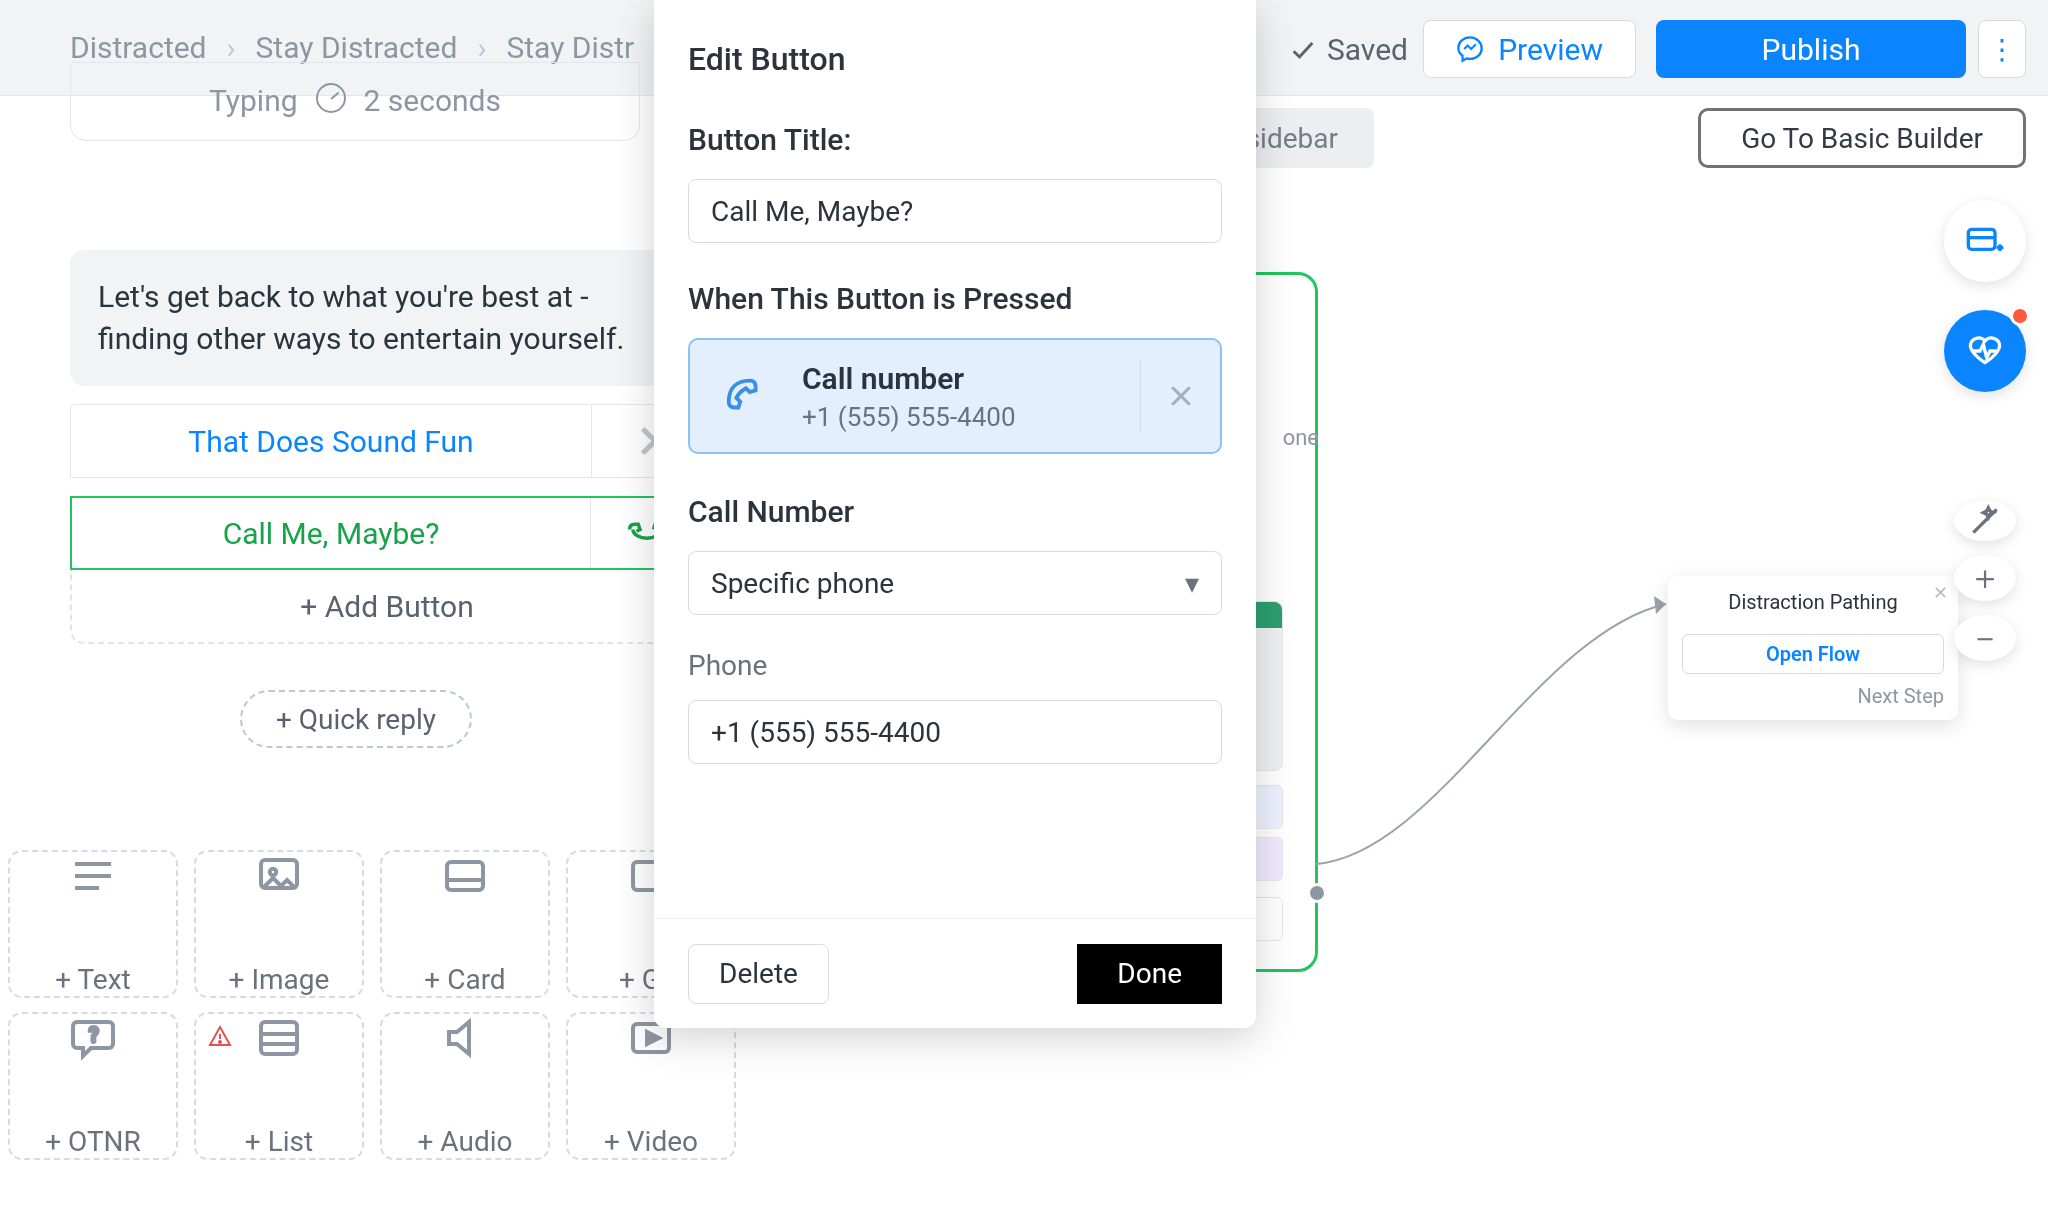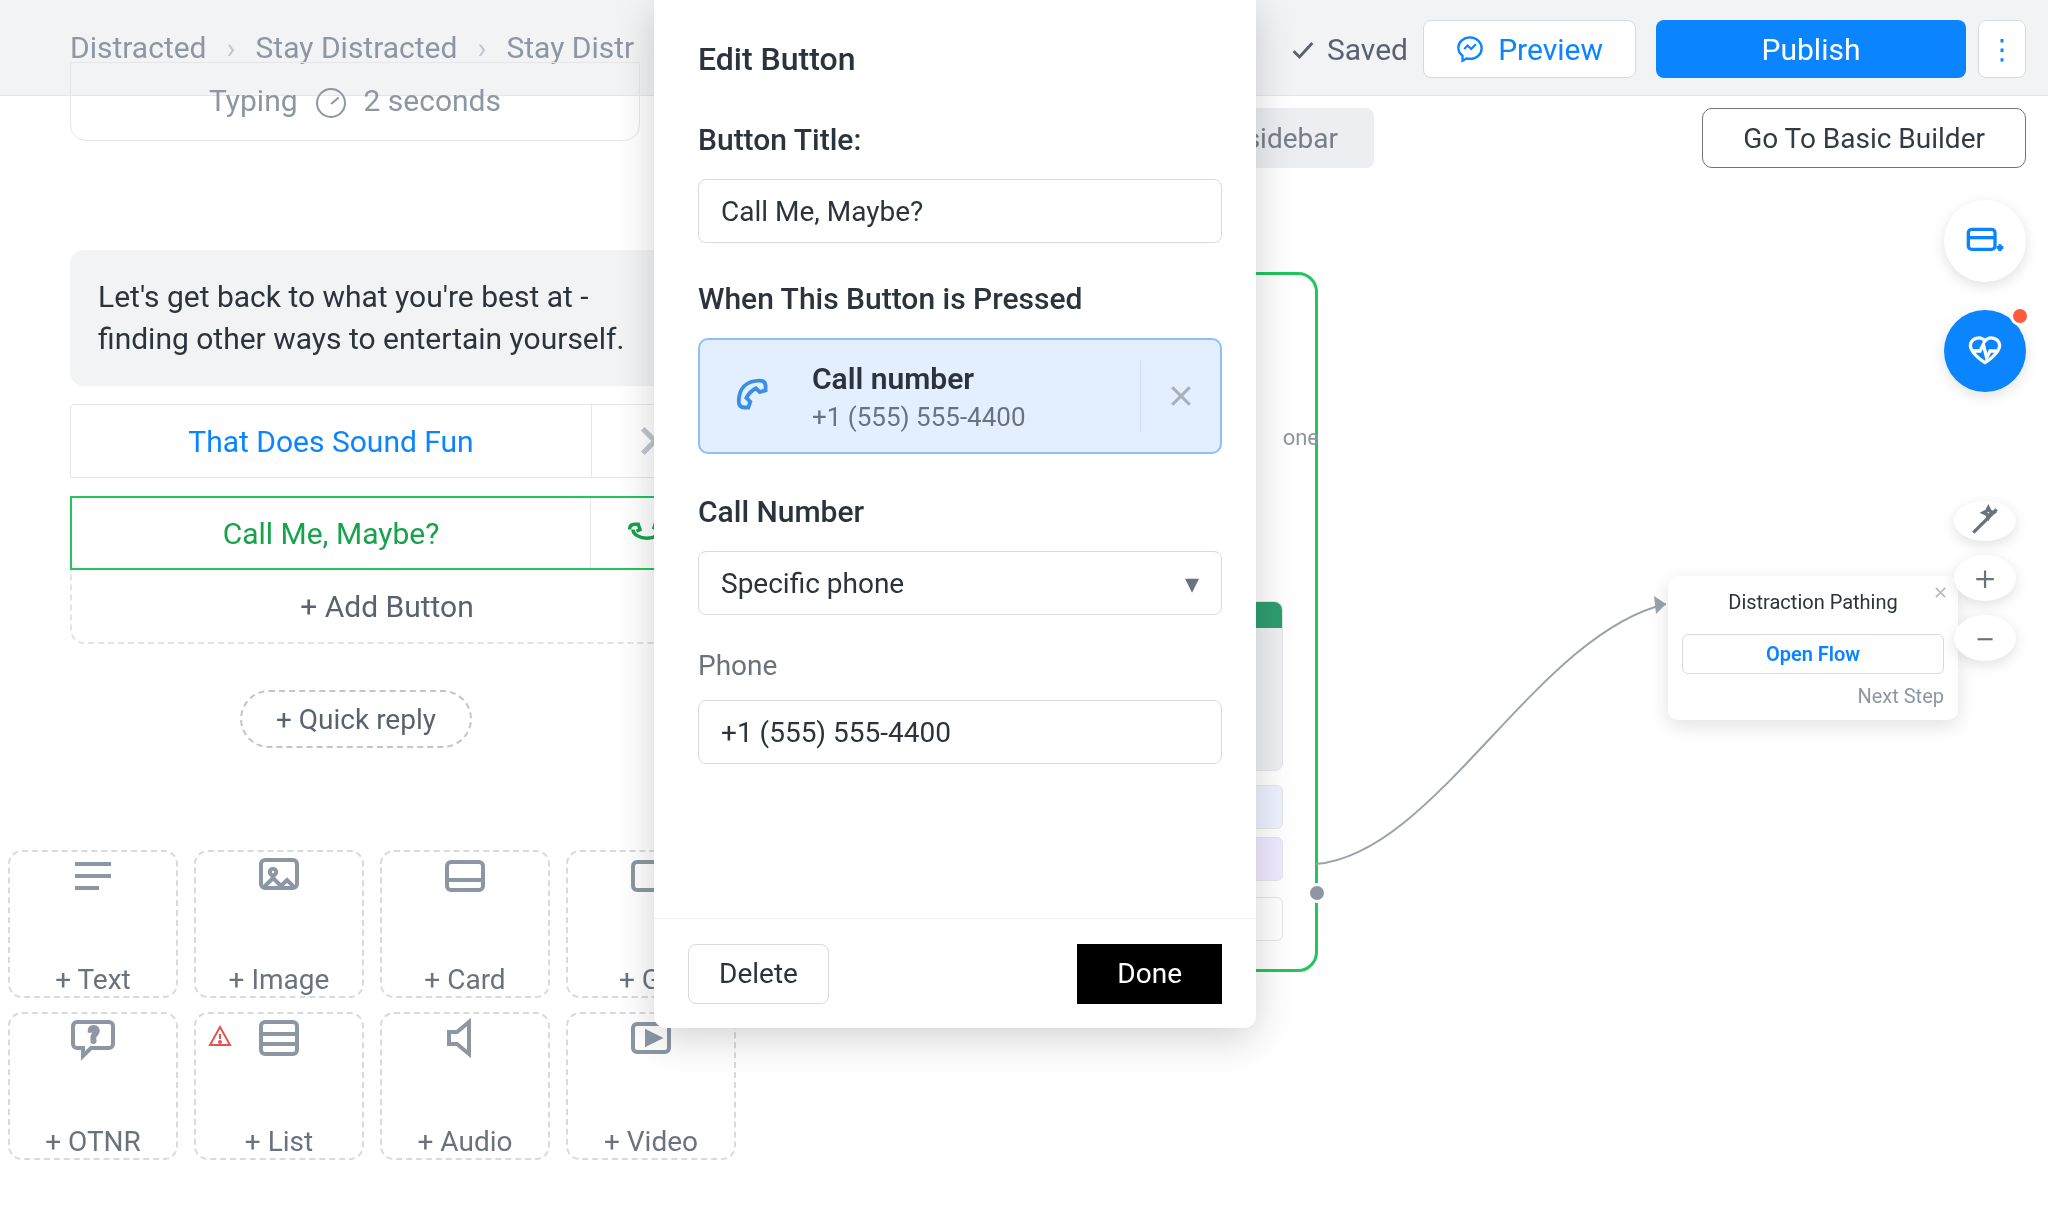--- a/index.html
+++ b/index.html
@@ -36,30 +36,30 @@
 }
 
 
 .sidebar-chip {
   position:absolute; right:674px; top:108px; height:60px; padding:0 36px;
   background:#edeef1; border-radius:8px; display:flex; align-items:center;
   color:#767e88; font-size:28px;
 }
 .basic-builder-btn {
   position:absolute; right:22px; top:108px; height:60px; padding:0 40px;
-  background:#fff; border:1px solid #737373; border-radius:10px;
+  background:#fff; border:3px solid #737373; border-radius:10px;
   color:#323a43; font-size:28px;
 }
 
 
 .msg-card {
   position:absolute; left:70px; top:62px; width:570px;
   border:1px solid #e5e6ea; border-bottom-left-radius:16px; border-bottom-right-radius:16px;
   padding:20px 0 22px 0; text-align:center; color:#8d97a3; font-size:30px;
-  display:flex; align-items:flex-end; justify-content:center; gap:18px;
+  display:flex; align-items:flex-start; justify-content:center; gap:18px;
 }
 .msg-card .clock { width:30px; height:30px; border:2px solid #8d97a3; border-radius:50%; position:relative; }
 .msg-card .clock:after { content:""; position:absolute; left:50%; top:50%; width:10px; height:2px; background:#8d97a3; transform-origin:left center; transform:rotate(-40deg); }
 
 .msg-group { position:absolute; left:70px; top:250px; width:634px; }
 .msg-text {
   background:#f2f3f5; border-radius:14px; padding:26px 28px;
   color:#2b333c; font-size:30px; line-height:42px;
 }
 .msg-btn-row {
@@ -108,21 +108,20 @@
 .pal-item svg { width:56px; height:48px; color:#8d97a3; }
 .palette.row2 { top:1012px; }
 .pal-item .warn { position:absolute; left:12px; top:8px; }
 .pal-item .warn svg { width:24px; height:24px; color:#e25353; }
 
 
 .panel {
   position:absolute; left:654px; top:0; width:602px; height:1028px;
   background:#fff; box-shadow:0 10px 40px rgba(0,0,0,.18);
   border-radius:0 0 12px 12px;
-  padding-left:10px;
 }
 .panel h1 { font-size:32px; color:#2b333c; padding:40px 34px 30px; font-weight:500; }
 .panel .section-label { font-size:30px; color:#2b333c; padding:14px 34px 22px; font-weight:500; }
 .panel input.text, .panel .select {
   margin:0 34px; width:calc(100% - 68px); height:64px;
   border:1px solid #d7dbe0; border-radius:8px; padding:0 22px;
   font-size:28px; color:#2b333c; background:#fff;
 }
 .panel .action-card {
   margin:0 34px; border:2px solid #8cc2f3; border-radius:10px;

